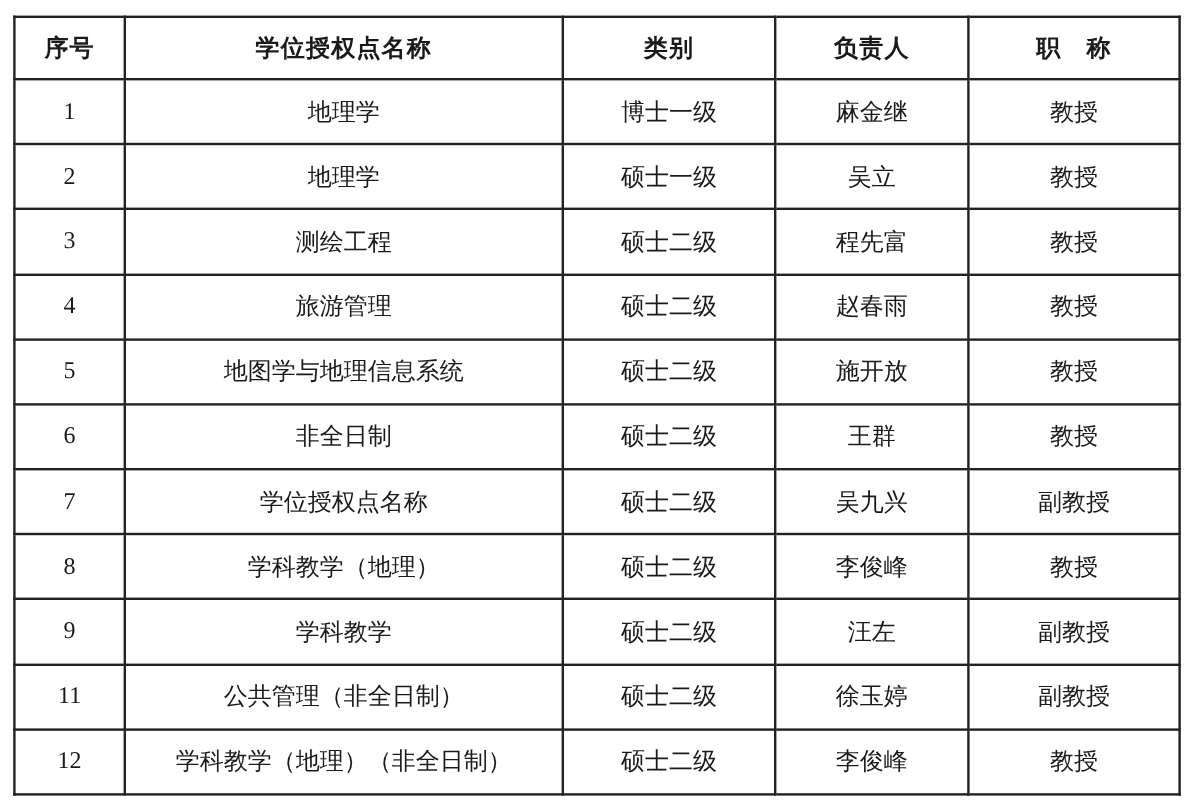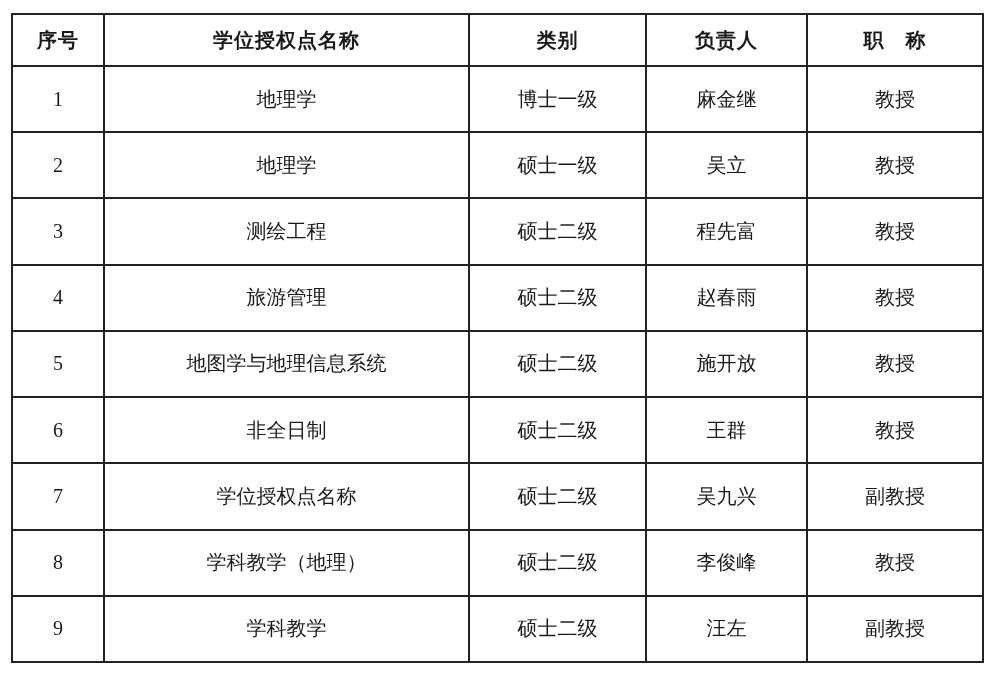--- a/index.html
+++ b/index.html
@@ -132,16 +132,30 @@
             <td>李俊峰</td>
             <td>教授</td>
           </tr>
           <tr>
             <td>9</td>
             <td>学科教学</td>
             <td>硕士二级</td>
             <td>汪左</td>
             <td>副教授</td>
           </tr>
+          <tr>
+            <td>11</td>
+            <td>公共管理（非全日制）</td>
+            <td>硕士二级</td>
+            <td>徐玉婷</td>
+            <td>副教授</td>
+          </tr>
+          <tr>
+            <td>12</td>
+            <td>学科教学（地理）（非全日制）</td>
+            <td>硕士二级</td>
+            <td>李俊峰</td>
+            <td>教授</td>
+          </tr>
         </tbody>
     </table>
   </div>
 </div>
 
 </body></html>

